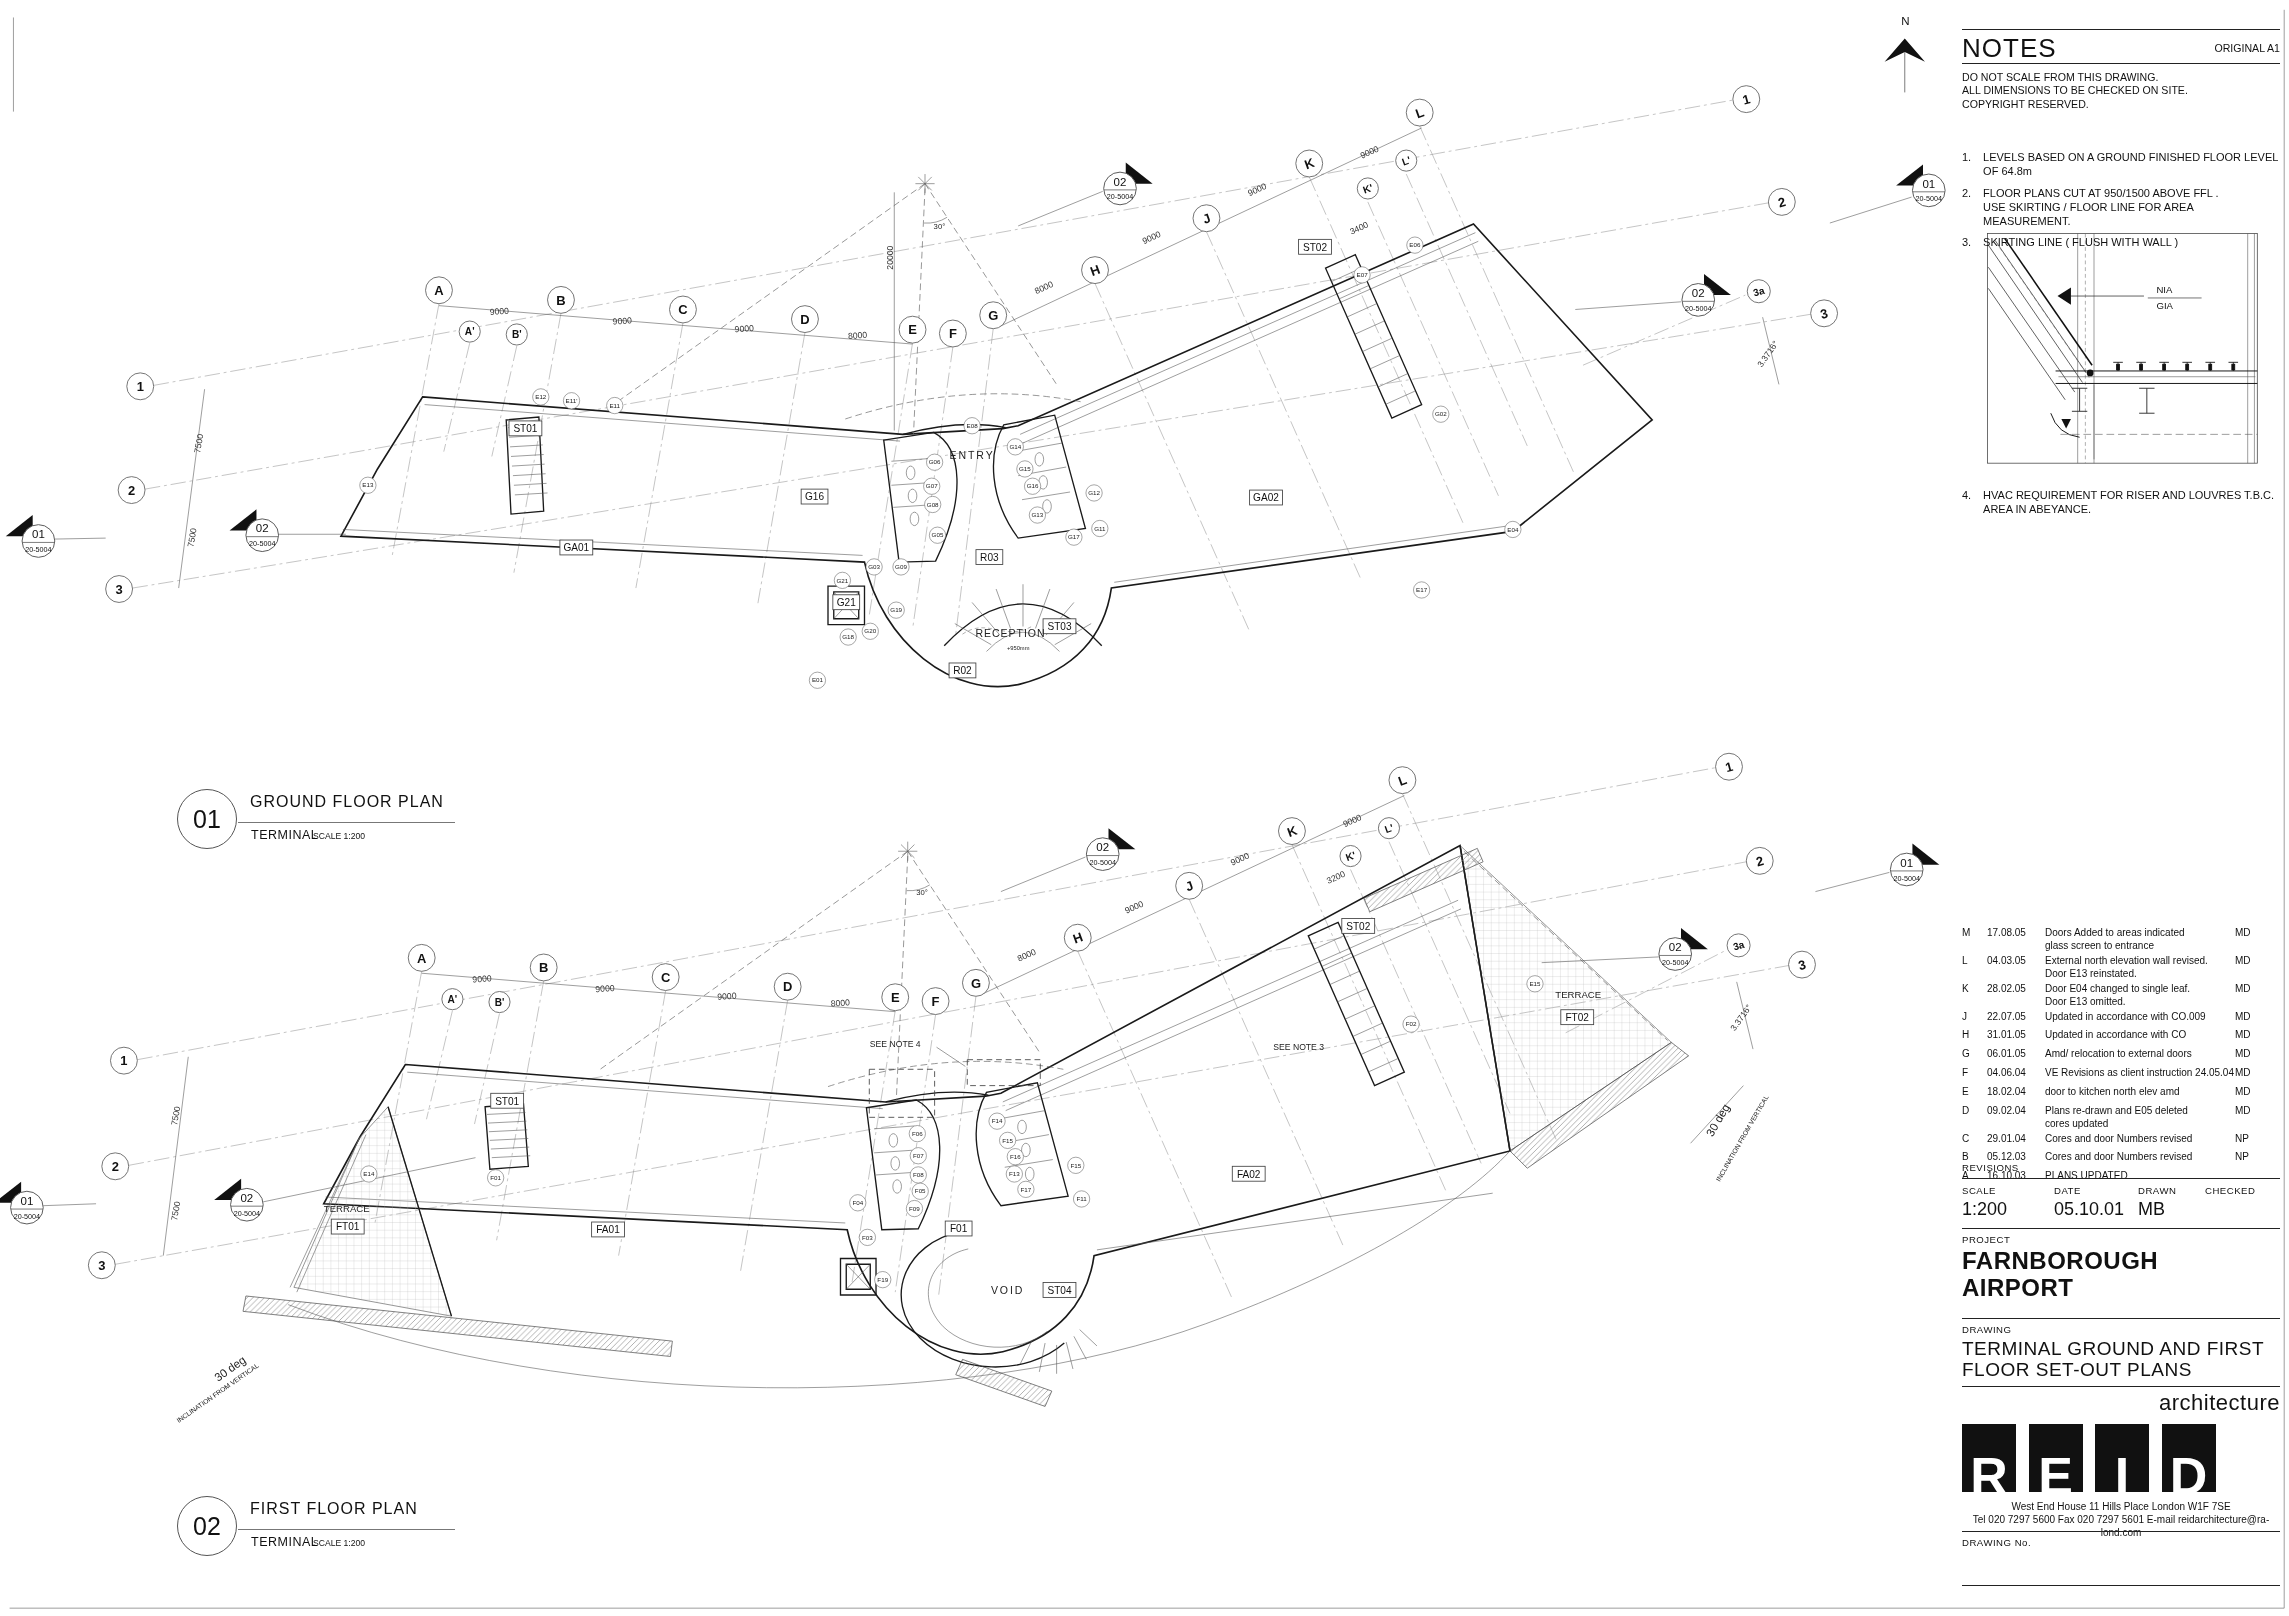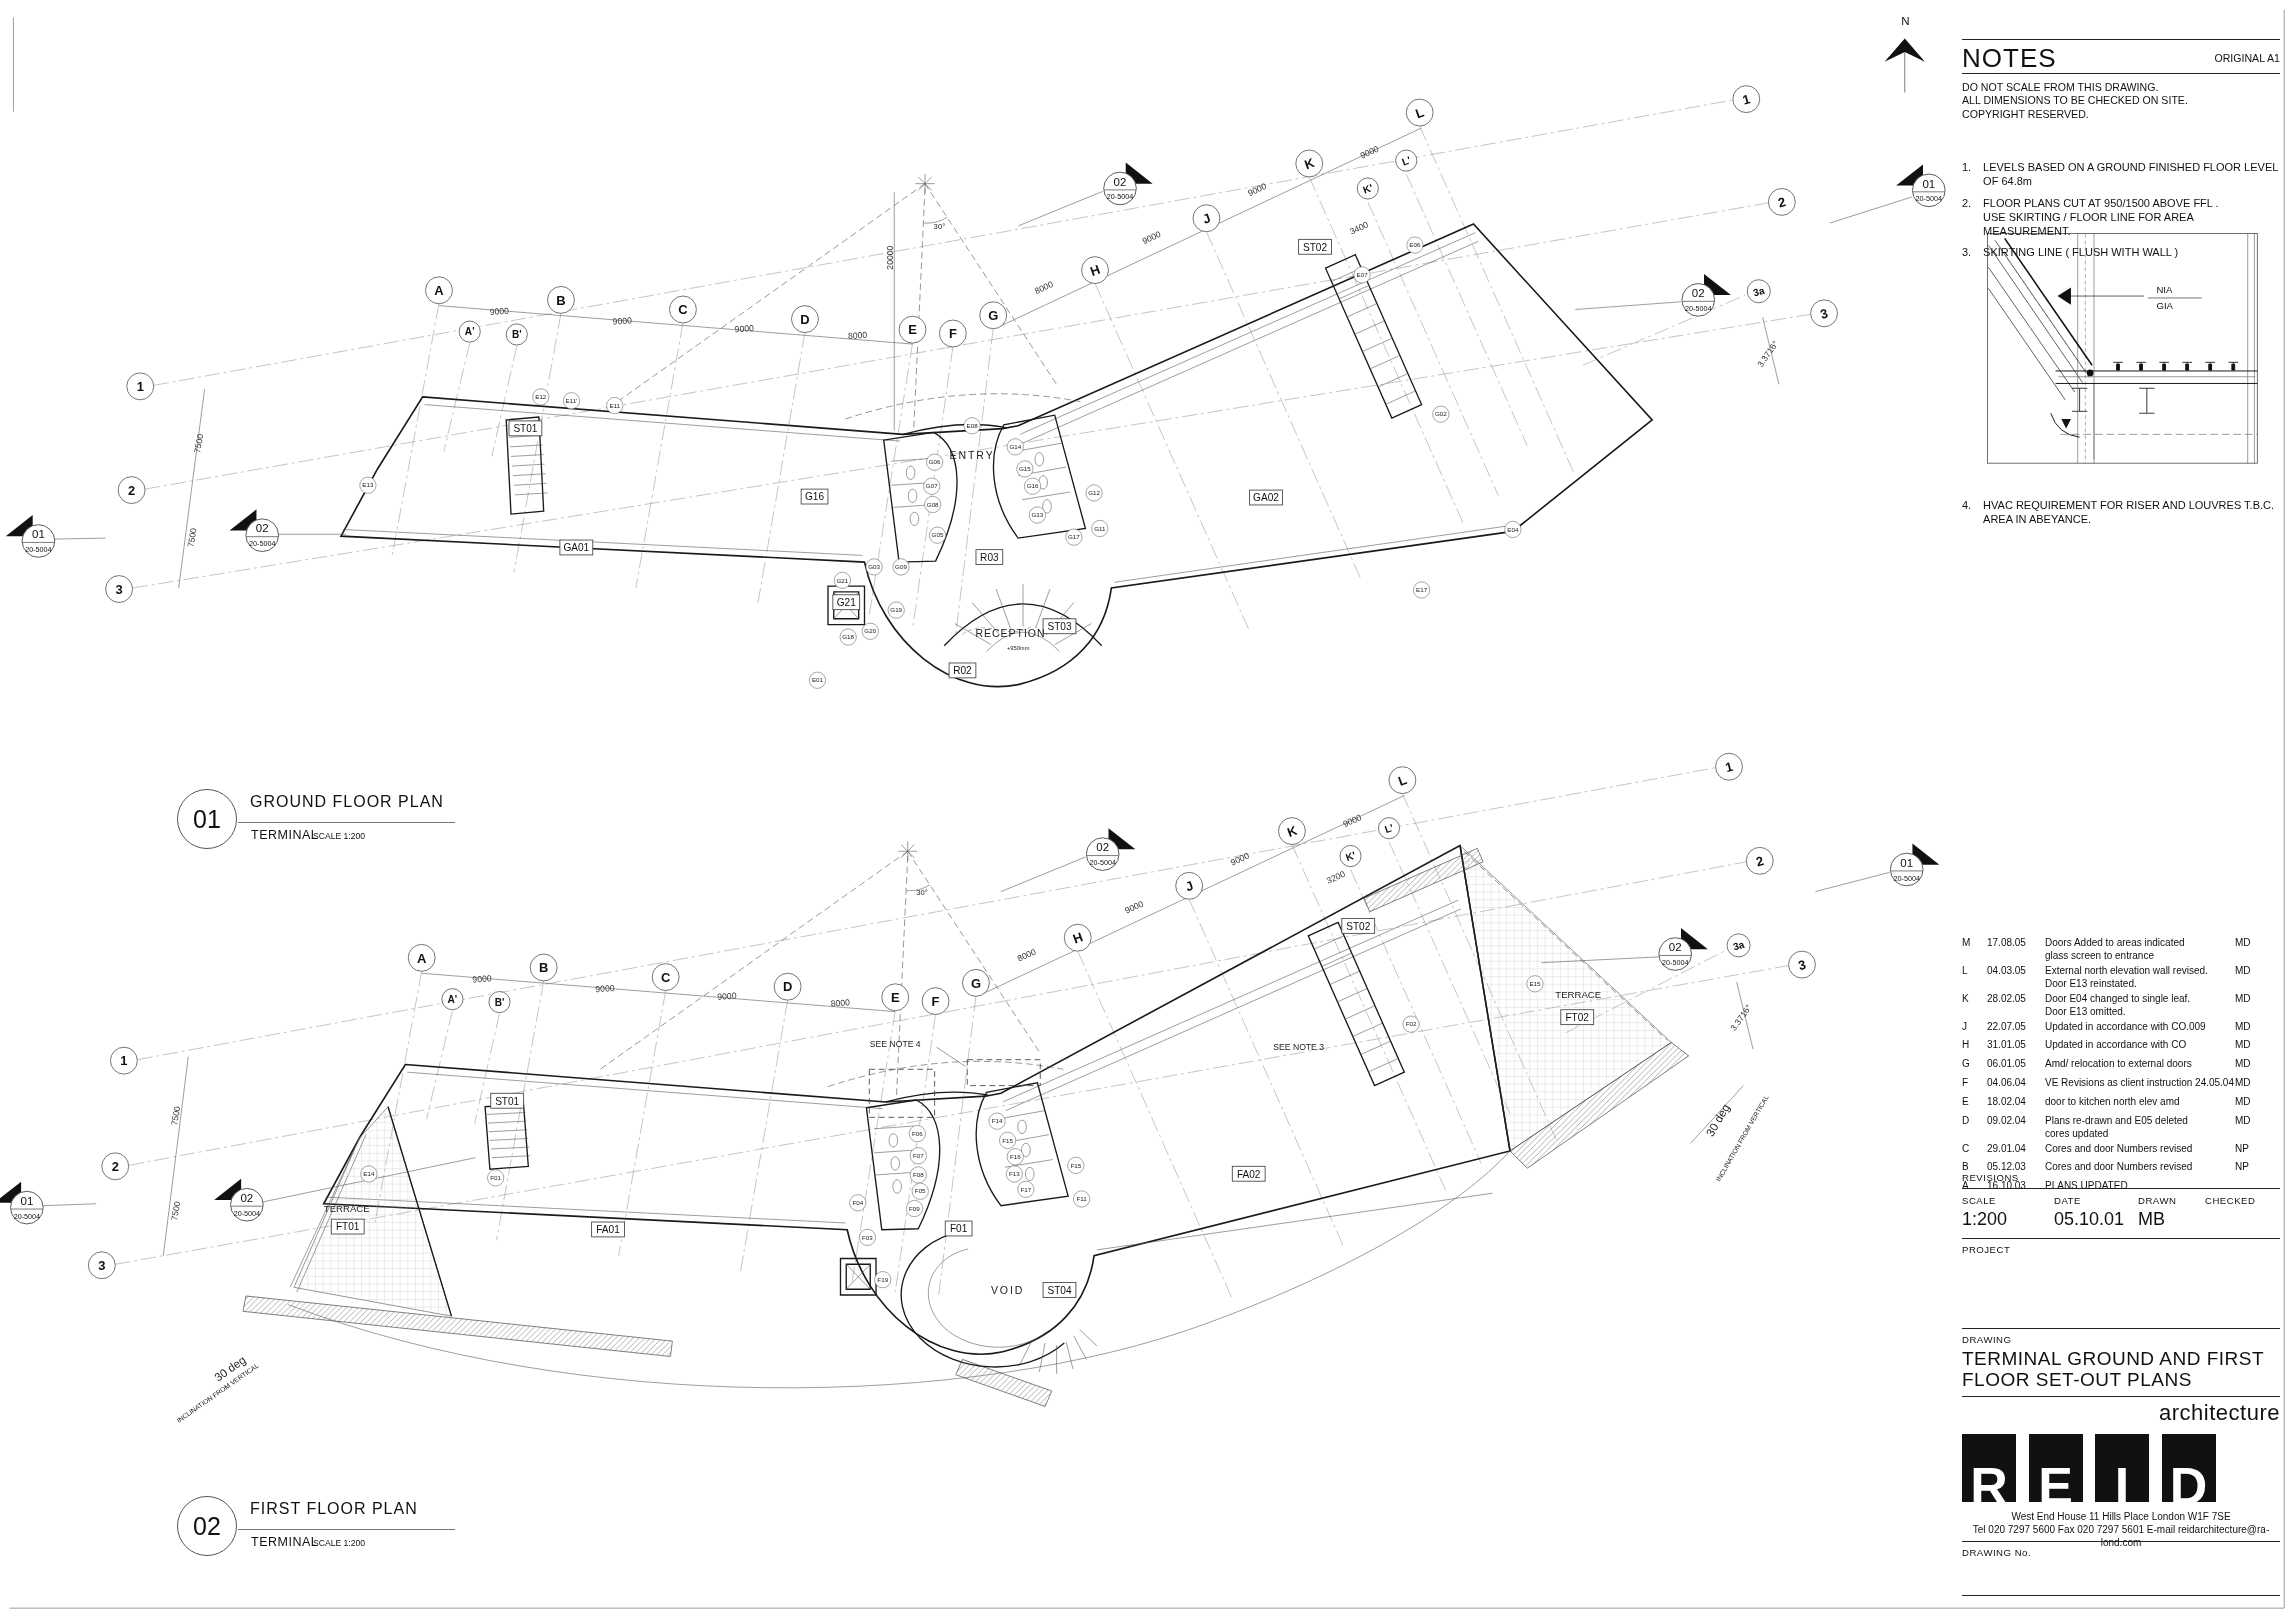--- a/index.html
+++ b/index.html
@@ -10,21 +10,21 @@
   .wall{fill:none;stroke:#1a1a1a;stroke-width:1.7px;stroke-linejoin:miter;}
   .wall2{fill:none;stroke:#1a1a1a;stroke-width:1.4px;}
   .thin{fill:none;stroke:#555;stroke-width:0.6px;}
   .grid{fill:none;stroke:#919191;stroke-width:0.55px;stroke-dasharray:16 4 3 4;}
   .dashmid{fill:none;stroke:#666;stroke-width:0.7px;stroke-dasharray:7 4;}
   .dash2{fill:none;stroke:#777;stroke-width:0.6px;stroke-dasharray:4 3;}
   .dashbox{fill:none;stroke:#444;stroke-width:0.9px;stroke-dasharray:6 4;}
   .hatchf{fill:url(#hatch);stroke:#444;stroke-width:0.7px;}
   .meshf{fill:url(#mesh);stroke:#777;stroke-width:0.8px;}
   
-  .tb{position:absolute;left:1962px;top:10px;width:318px;height:1447px;}
+  .tb{position:absolute;left:1962px;top:0;width:318px;height:1447px;}
   .tb .abs{position:absolute;left:0;width:100%;}
   .rule{border-top:1px solid #222;height:0;}
   .notes-title{font-size:26px;letter-spacing:1px;}
   .orig{font-size:10.6px;text-align:right;}
   .disc{font-size:10.6px;line-height:13.4px;}
   .note-item{display:flex;gap:7.7px;font-size:11px;line-height:14.4px;margin-bottom:6.7px;}
   .note-item .nn{width:13.4px;flex:none;}
   .rev-row{display:grid;grid-template-columns:25px 58px 190px 1fr;font-size:10px;line-height:13px;}
   .rev-row .by{text-align:left;}
   .small-lab{font-size:9.6px;letter-spacing:0.5px;}
@@ -703,20 +703,24 @@
     <div class="abs small-lab" style="top:1185px;left:92px;width:58px">DATE</div>
     <div class="abs small-lab" style="top:1185px;left:176px;width:58px">DRAWN</div>
     <div class="abs small-lab" style="top:1185px;left:243px;width:67px">CHECKED</div>
     <div class="abs tb-val" style="top:1199px;left:0;width:86px">1:200</div>
     <div class="abs tb-val" style="top:1199px;left:92px;width:81px">05.10.01</div>
     <div class="abs tb-val" style="top:1199px;left:176px;width:58px">MB</div>
     <div class="abs tb-val" style="top:1199px;left:243px;width:67px"></div>
     <div class="abs rule" style="top:1228px"></div>
 
     <div class="abs small-lab" style="top:1234px">PROJECT</div>
+    <div class="abs proj-name" style="top:1247px">
+      <div>FARNBOROUGH</div>
+      <div>AIRPORT</div>
+    </div>
     <div class="abs rule" style="top:1318px"></div>
 
     <div class="abs small-lab" style="top:1324px">DRAWING</div>
     <div class="abs drw-name" style="top:1338px">
       <div>TERMINAL GROUND AND FIRST</div>
       <div>FLOOR SET-OUT PLANS</div>
     </div>
     <div class="abs rule" style="top:1386px"></div>
 
     <div class="abs archi" style="top:1390px">architecture</div>

